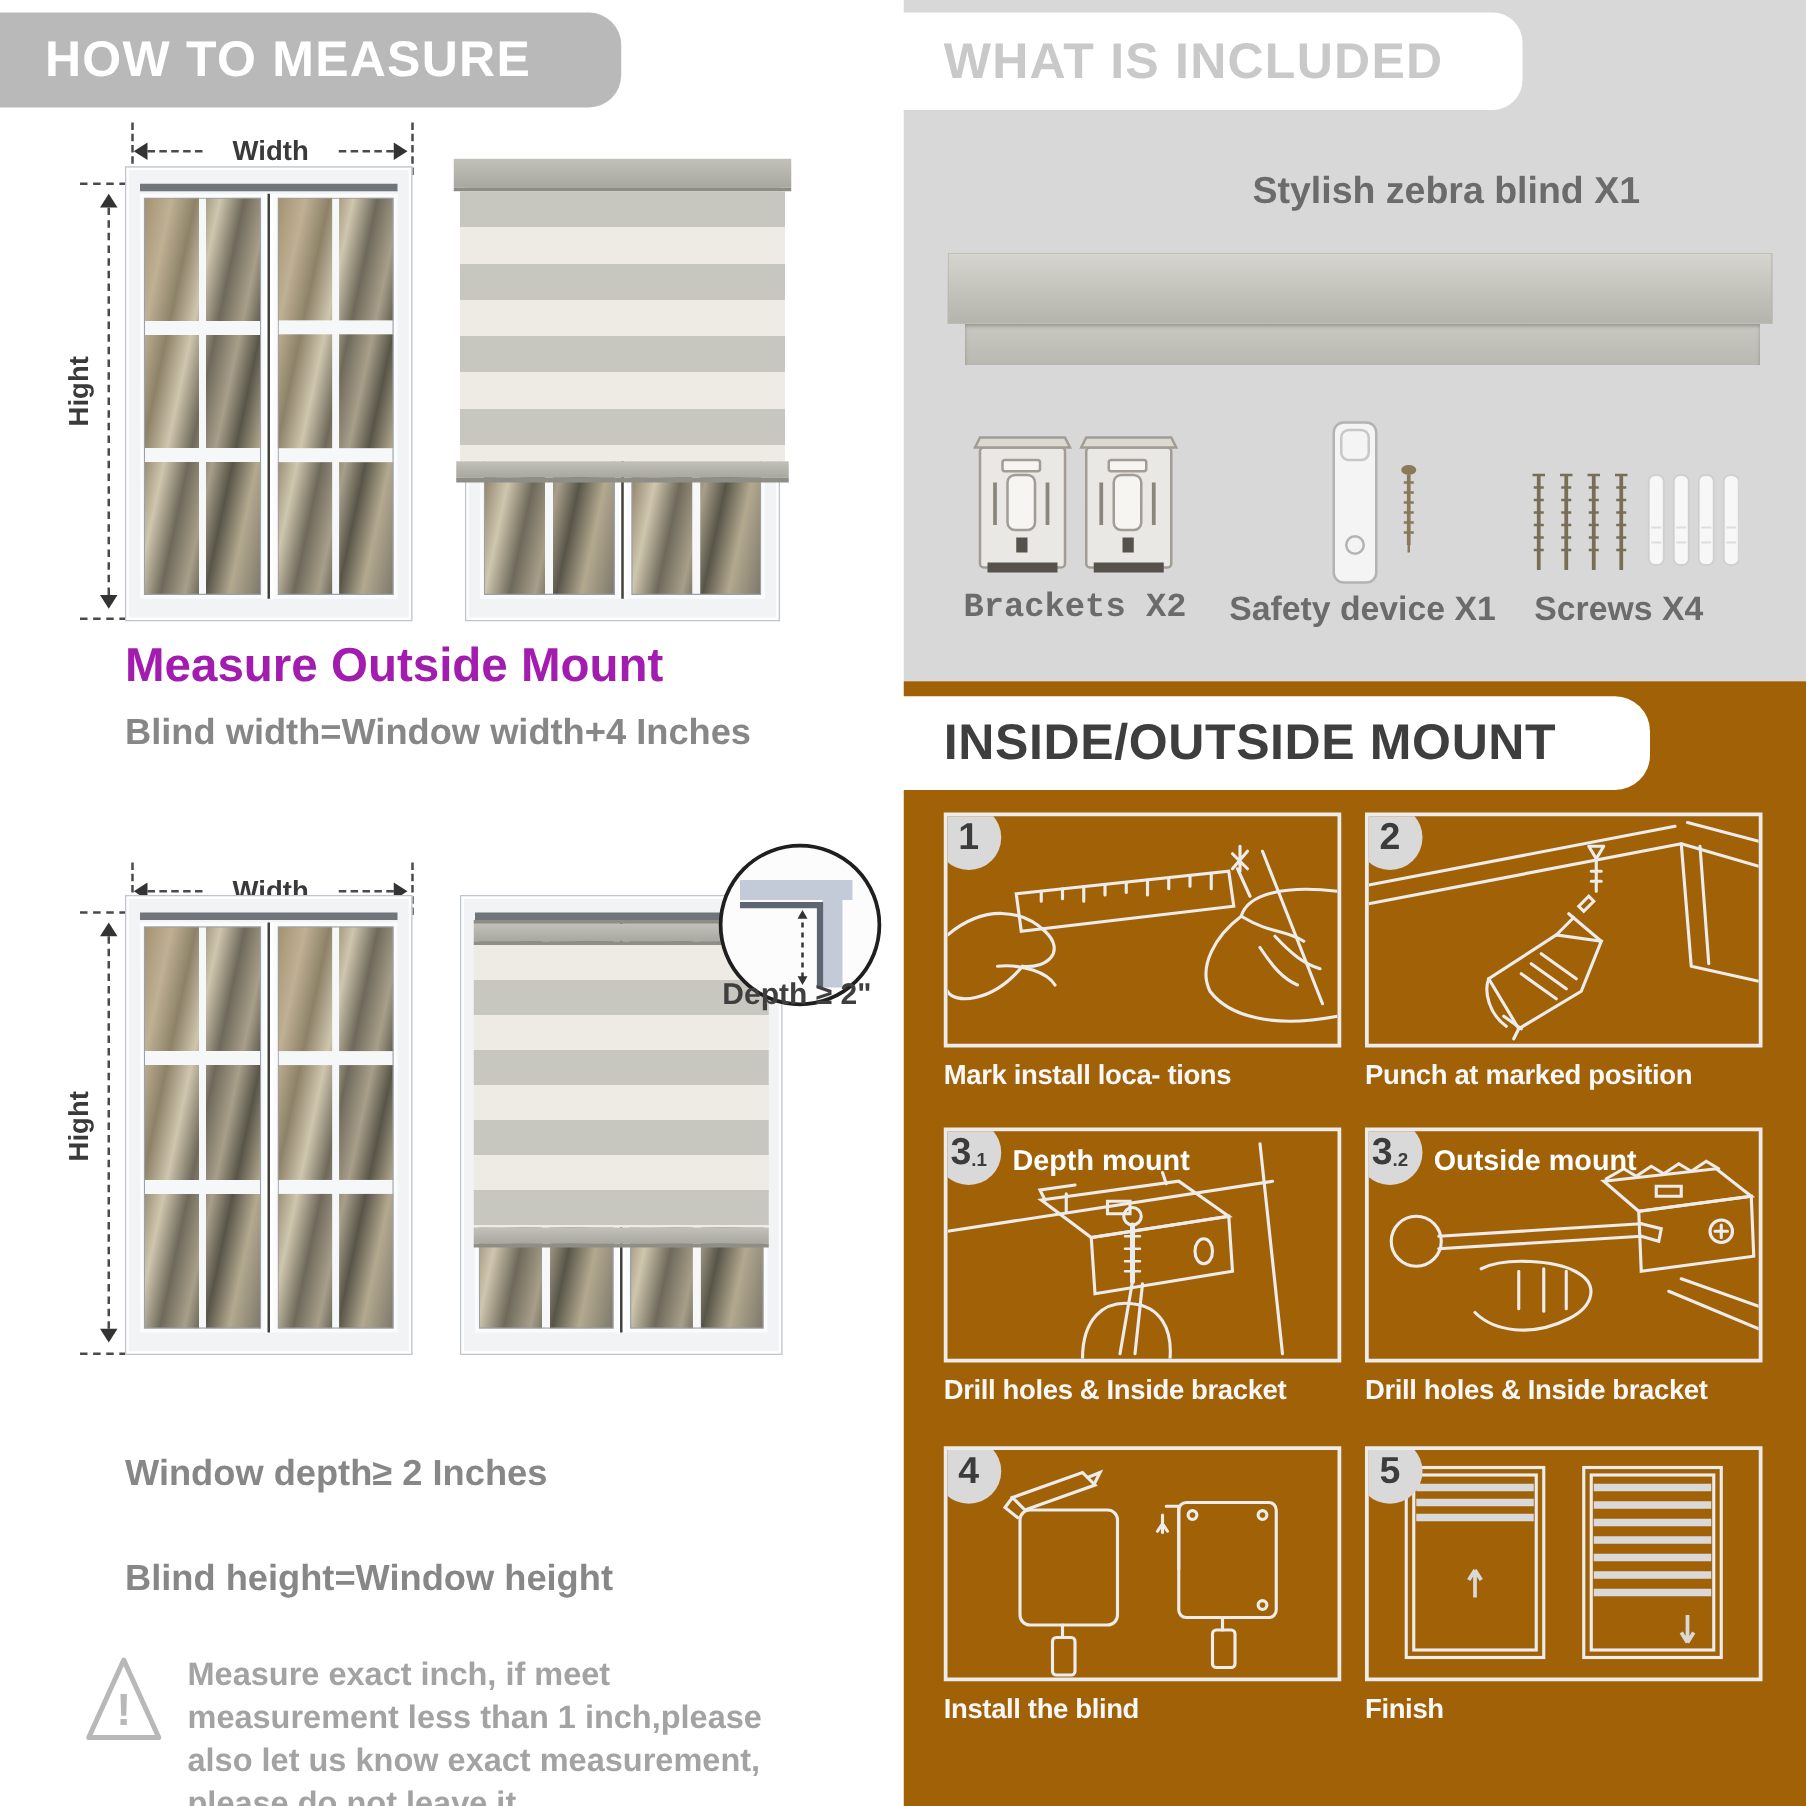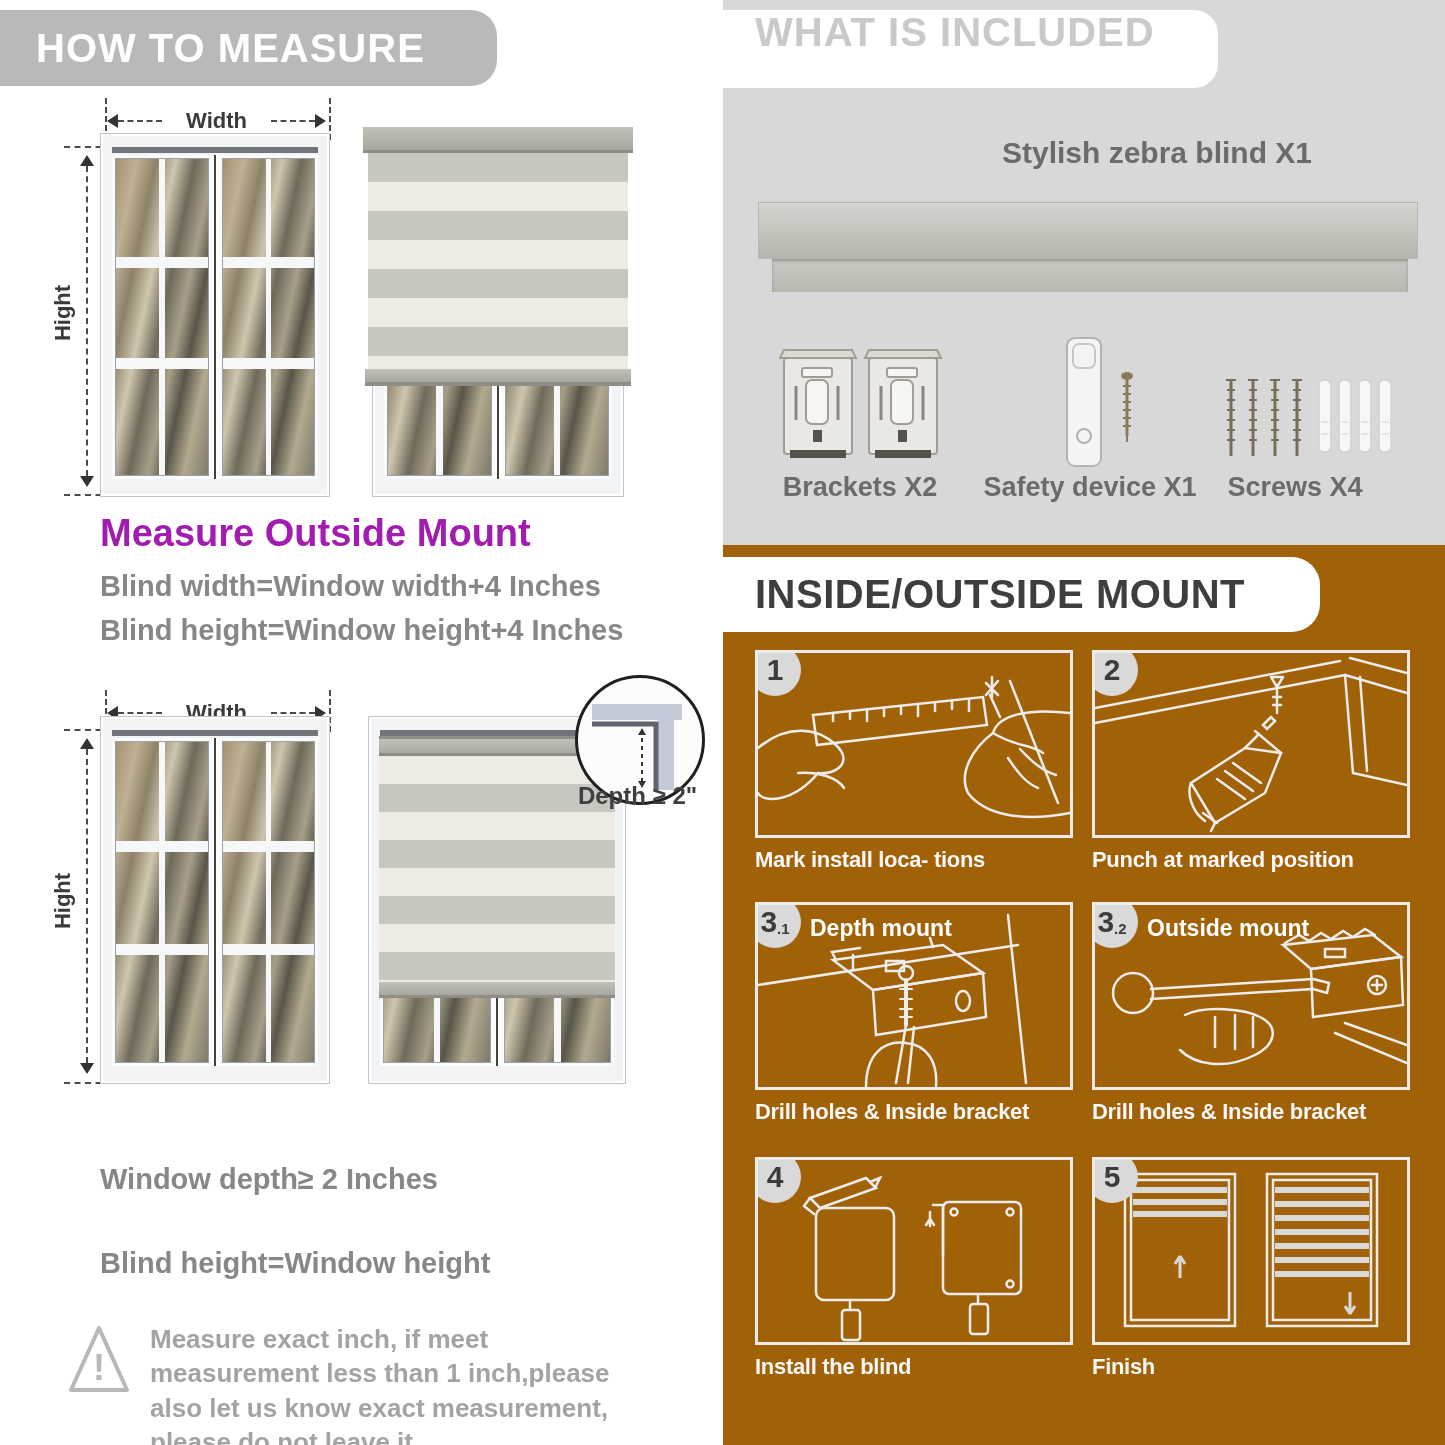--- a/index.html
+++ b/index.html
@@ -48,21 +48,21 @@
   .hguide{border-top:2px dashed #4a4a4a;height:0;}
 
   .callout{border-radius:50%;background:#fcfcfc;border:3px solid #1f1f1f;overflow:hidden;}
   .depth-lbl{color:#3f3f3f;font-size:24px;font-weight:bold;text-align:center;white-space:nowrap;}
 
   .warn-text{color:#a3a3a3;font-size:26px;font-weight:bold;line-height:1.32;}
 
   
   .lightpanel{left:723px;top:0;width:722px;height:545px;background:#d8d8d8;}
   .wband{left:-8px;top:10px;width:503px;height:78px;background:#ffffff;
-         border-radius:0 24px 24px 0;display:flex;}
+         border-radius:0 24px 24px 0;display:flex;align-items:center;}
   .wband span{color:#c9c9c9;font-size:40px;font-weight:bold;padding-left:40px;letter-spacing:1px;}
   .blind-label{left:0;top:136px;width:868px;text-align:center;color:#6b6b6b;
                font-size:30px;font-weight:bold;}
   .rail3d-top{background:linear-gradient(#d6d5d0,#c3c2bb 55%,#b4b3ac);
               box-shadow:inset 0 0 0 1px #b9b8b1;}
   .rail3d-bot{background:linear-gradient(#c9c8c2,#b9b8b1);box-shadow:inset 0 2px 3px rgba(90,90,85,.45);}
   .comp-label{top:472px;color:#6b6b6b;font-size:27px;font-weight:bold;transform:translateX(-50%);
               white-space:nowrap;}
 
   .darkpanel{left:723px;top:545px;width:722px;height:900px;background:#a16207;}
@@ -131,21 +131,20 @@
   </div>
 
   <div class="abs" style="left:363px;top:127px;width:270px;">
     <div class="rail" style="height:26px;"></div>
     <div class="stripes" style="height:216px;margin:0 5px;"></div>
     <div class="rail" style="height:17px;margin:0 2px;border-bottom-width:4px;"></div>
   </div>
 
   <div class="abs h1" style="left:100px;top:512px;">Measure Outside Mount</div>
   <div class="abs bline" style="left:100px;top:570px;">Blind width=Window width+4 Inches</div>
-  <div class="abs bline" style="left:100px;top:614px;">Blind height=Window height+4 Inches</div>
 
   <div class="abs vguide" style="left:105px;top:690px;height:42px;"></div>
   <div class="abs vguide" style="left:329px;top:690px;height:42px;"></div>
   <div class="abs harrow" style="left:100px;top:700px;width:233px;">
     <div class="ah-l"></div>
     <div class="dash"></div>
     <span class="lbl">Width</span>
     <div class="dash"></div>
     <div class="ah-r"></div>
   </div>
@@ -264,21 +263,21 @@
         <rect x="98" y="8" width="12" height="72" rx="5"></rect>
         <rect x="118" y="8" width="12" height="72" rx="5"></rect>
         <rect x="138" y="8" width="12" height="72" rx="5"></rect>
         <rect x="158" y="8" width="12" height="72" rx="5"></rect>
       </g>
       <g stroke="#dedede" stroke-width="1.5" fill="none">
         <path d="M100 50 h8 M120 50 h8 M140 50 h8 M160 50 h8 M100 62 h8 M120 62 h8 M140 62 h8 M160 62 h8"></path>
       </g>
     </svg>
 
-    <div class="abs comp-label" style="left:137px;">Brackets X2</div>
+    <div class="abs comp-label" style="left:137px;font-family:Liberation Mono, monospace;">Brackets X2</div>
     <div class="abs comp-label" style="left:367px;">Safety device X1</div>
     <div class="abs comp-label" style="left:572px;">Screws X4</div>
   </div>
 
   <div class="abs darkpanel">
     <div class="abs dband">
       <span>INSIDE/OUTSIDE MOUNT</span>
     </div>
 
     <div class="step-cell" style="left:32px;top:105px;">

